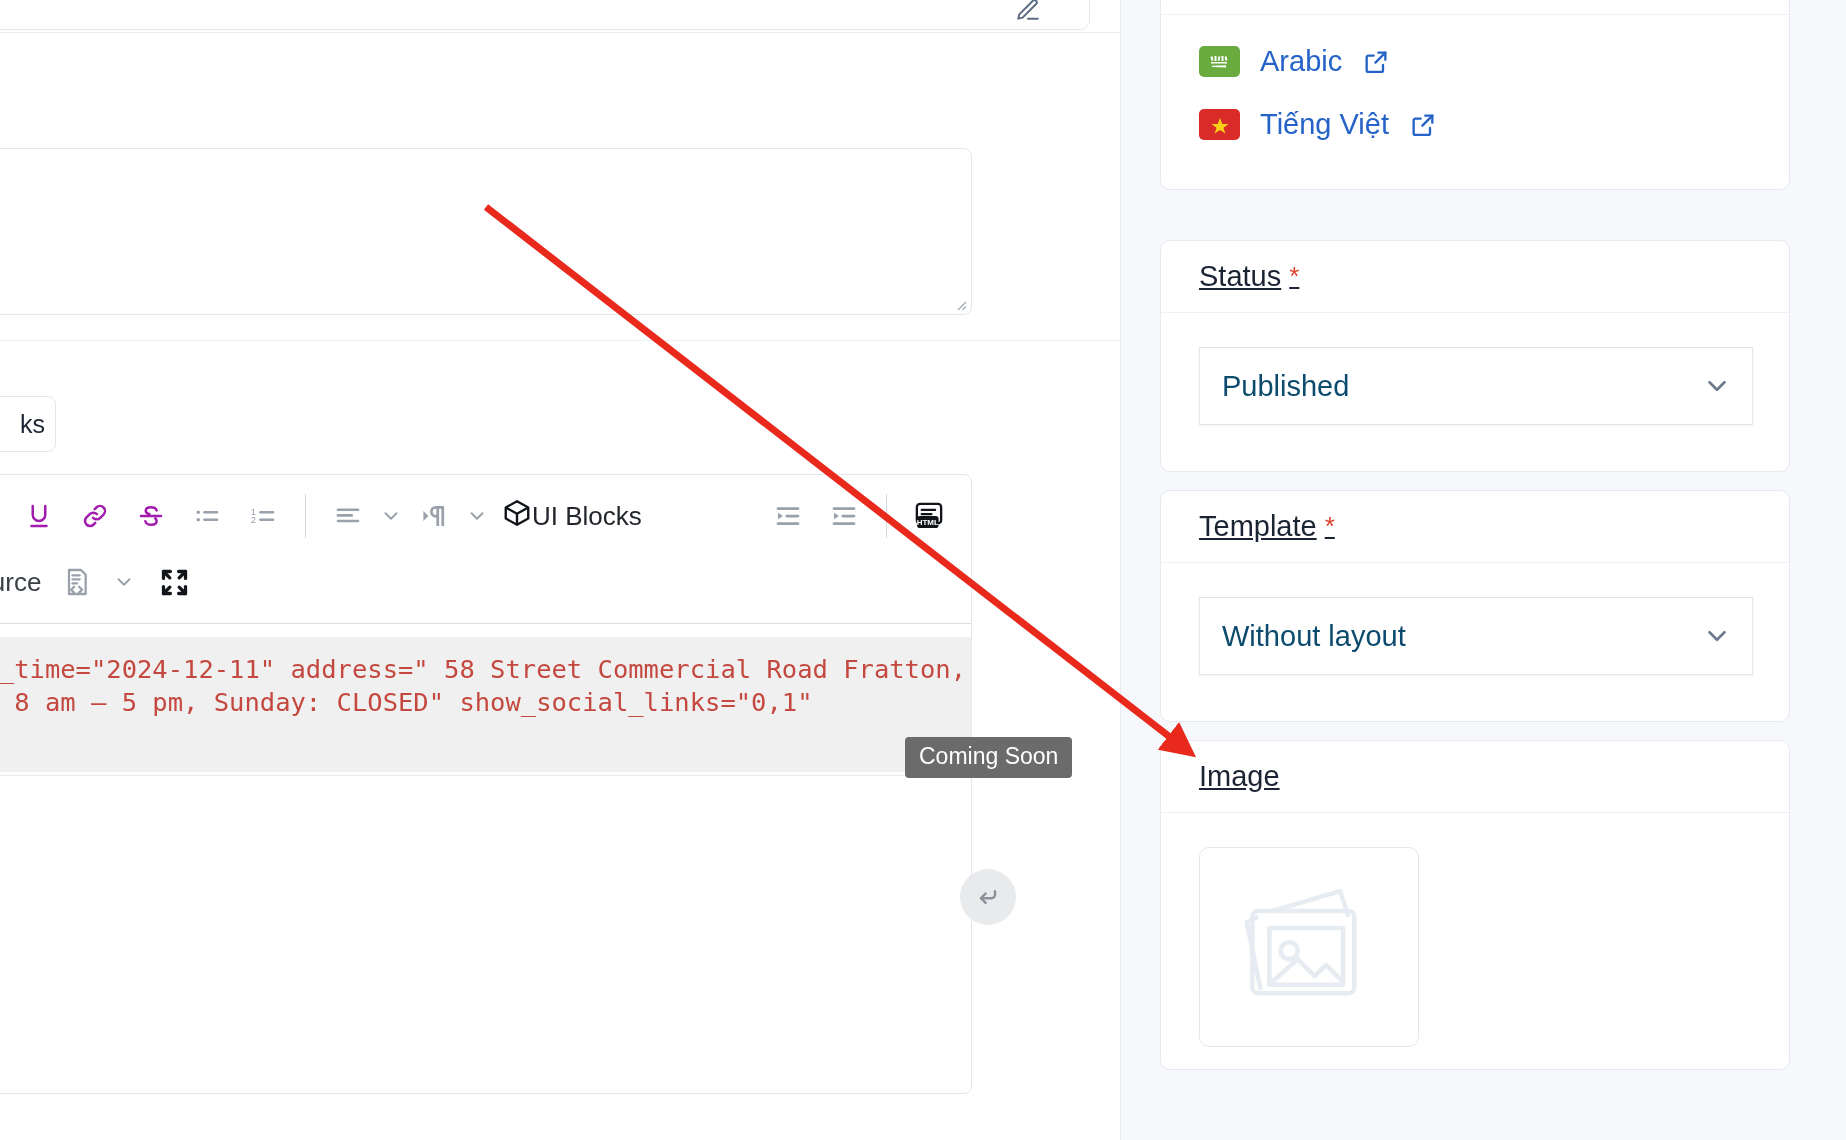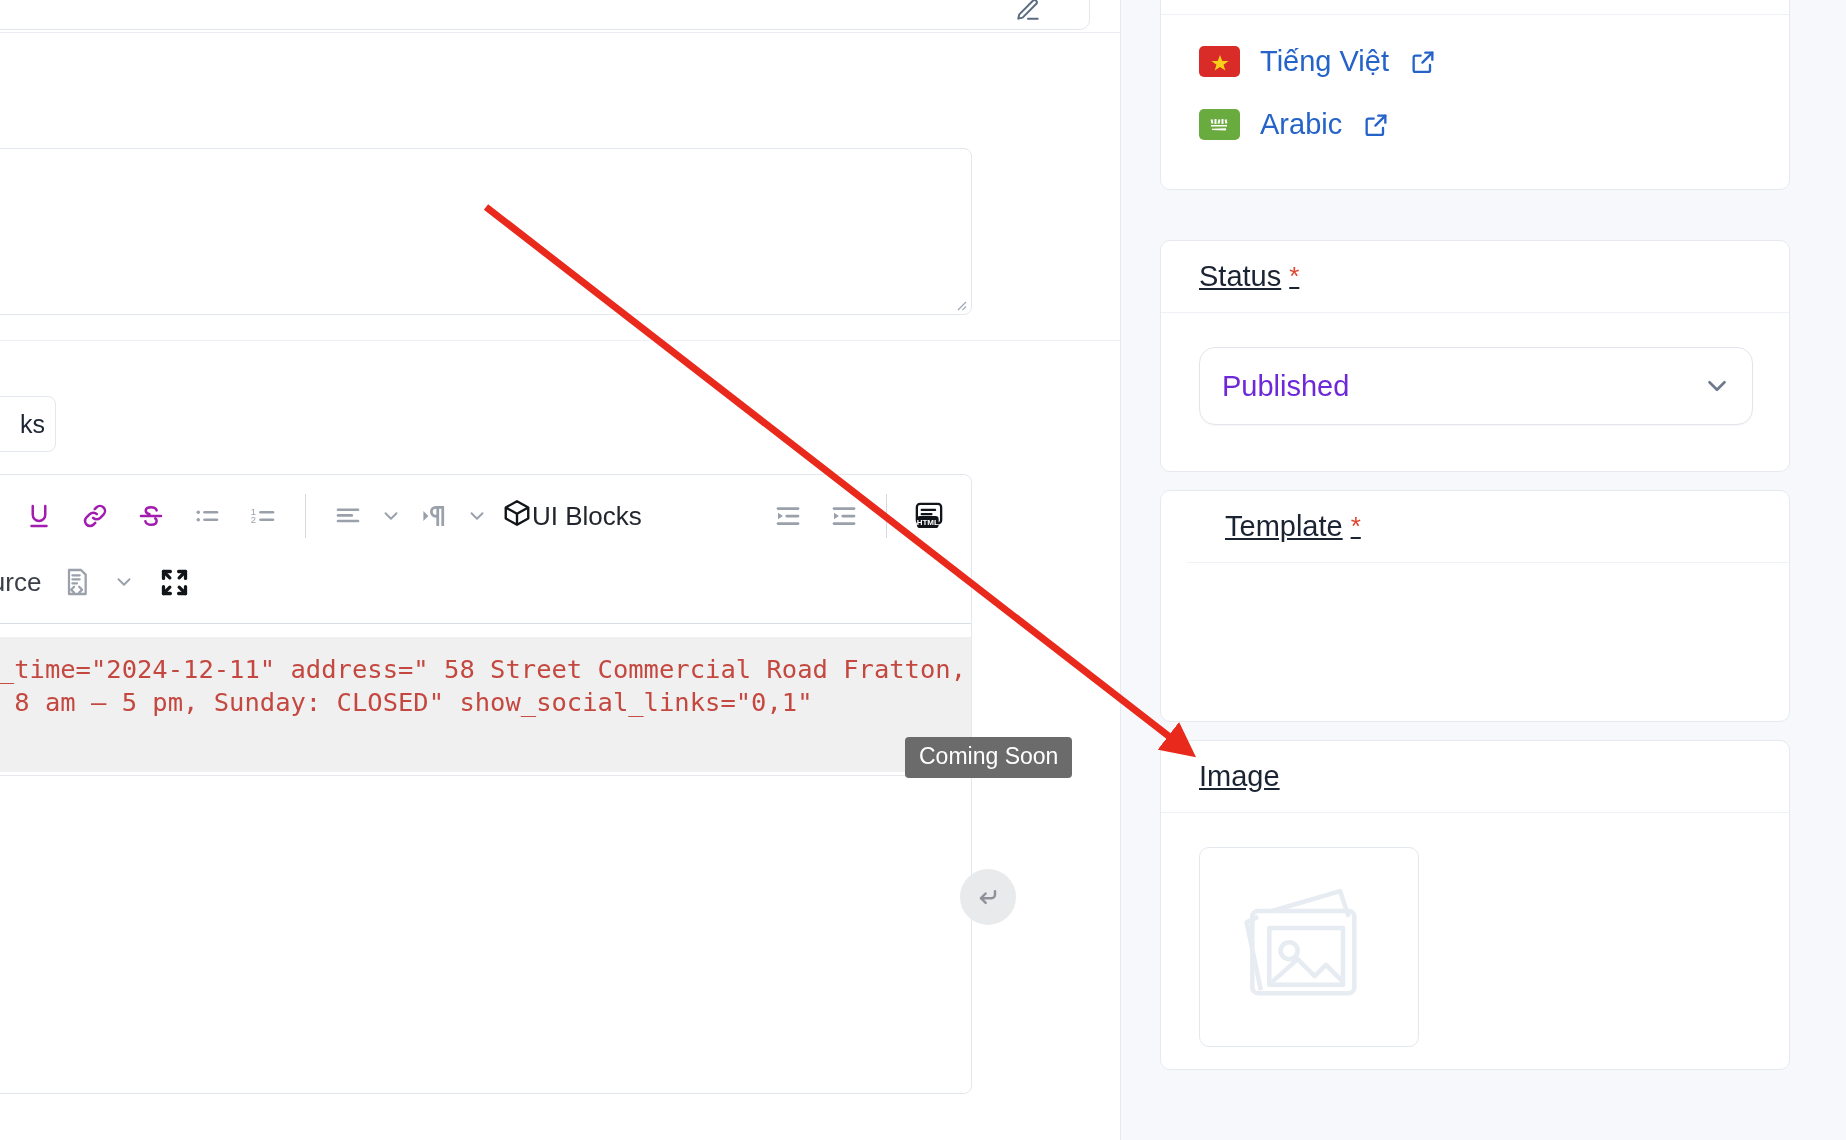--- a/index.html
+++ b/index.html
@@ -268,40 +268,40 @@
     color: #2563c9;
   }
   .ext-icon { color: #2563c9; display: flex; align-items: center; }
 
   
   .select-ctl {
     position: relative;
     width: 554px;
     height: 78px;
     border: 1px solid #e2e6ec;
-    border-radius: 16px;
+    border-radius: 0;
     background: #fff;
     display: flex;
     align-items: center;
     padding: 0 22px;
     font-size: 29px;
-    color: #6d28d9;
+    color: #0c4a6e;
     box-shadow: 0 1px 2px rgba(16,24,40,0.04);
     cursor: pointer;
   }
   .select-caret {
     position: absolute;
     right: 20px; top: 50%;
     transform: translateY(-50%);
     color: #6e7a8c;
     display: flex;
   }
 
   #panel-status { top: 240px; height: 232px; }
-  #panel-template { top: 490px; height: 232px; padding-left: 26px; }
+  #panel-template { top: 490px; height: 232px; }
   #panel-image { top: 740px; height: 330px; }
 
   
   .img-drop {
     width: 220px; height: 200px;
     border: 1px solid #e3e8ee;
     border-radius: 10px;
     display: flex; align-items: center; justify-content: center;
     color: #e8edf2;
     overflow: hidden;
@@ -526,36 +526,20 @@
     </div>
   </div>
 
   <div class="v-split"></div>
 
   <div class="right-col">
 
     <div class="panel" id="panel-lang">
       <div class="panel-head"></div>
       <div class="panel-body">
-
-        <div class="lang-row">
-          <span class="flag flag-vn">
-            <svg viewBox="0 0 30 22" width="30" height="22">
-              <polygon points="15,4 17.3,10 23.6,10 18.5,13.7 20.4,19.6 15,16 9.6,19.6 11.5,13.7 6.4,10 12.7,10" fill="#f7d117"></polygon>
-            </svg>
-          </span>
-          <span class="lang-name">Tiếng Việt</span>
-          <span class="ext-icon">
-            <svg viewBox="0 0 24 24" width="28" height="28" fill="none" stroke="currentColor" stroke-width="2" stroke-linecap="round" stroke-linejoin="round">
-              <path d="M14 4h6v6"></path>
-              <path d="M20 4l-8.5 8.5"></path>
-              <path d="M18 14.5V19a1.5 1.5 0 0 1-1.5 1.5h-11A1.5 1.5 0 0 1 4 19V8a1.5 1.5 0 0 1 1.5-1.5H10"></path>
-            </svg>
-          </span>
-        </div>
 
         <div class="lang-row">
           <span class="flag flag-sa">
             <svg viewBox="0 0 30 22" width="30" height="22">
               <g fill="#ffffff">
                 <rect x="6" y="5.5" width="2" height="4" transform="rotate(-14 7 7.5)"></rect>
                 <rect x="9.5" y="5" width="2" height="5"></rect>
                 <rect x="13" y="5.5" width="2" height="4.2" transform="rotate(12 14 7.6)"></rect>
                 <rect x="16.5" y="5" width="2" height="5"></rect>
                 <rect x="20" y="5.5" width="2" height="4" transform="rotate(-10 21 7.5)"></rect>
@@ -566,20 +550,36 @@
           </span>
           <span class="lang-name">Arabic</span>
           <span class="ext-icon">
             <svg viewBox="0 0 24 24" width="28" height="28" fill="none" stroke="currentColor" stroke-width="2" stroke-linecap="round" stroke-linejoin="round">
               <path d="M14 4h6v6"></path>
               <path d="M20 4l-8.5 8.5"></path>
               <path d="M18 14.5V19a1.5 1.5 0 0 1-1.5 1.5h-11A1.5 1.5 0 0 1 4 19V8a1.5 1.5 0 0 1 1.5-1.5H10"></path>
             </svg>
           </span>
         </div>
+
+        <div class="lang-row">
+          <span class="flag flag-vn">
+            <svg viewBox="0 0 30 22" width="30" height="22">
+              <polygon points="15,4 17.3,10 23.6,10 18.5,13.7 20.4,19.6 15,16 9.6,19.6 11.5,13.7 6.4,10 12.7,10" fill="#f7d117"></polygon>
+            </svg>
+          </span>
+          <span class="lang-name">Tiếng Việt</span>
+          <span class="ext-icon">
+            <svg viewBox="0 0 24 24" width="28" height="28" fill="none" stroke="currentColor" stroke-width="2" stroke-linecap="round" stroke-linejoin="round">
+              <path d="M14 4h6v6"></path>
+              <path d="M20 4l-8.5 8.5"></path>
+              <path d="M18 14.5V19a1.5 1.5 0 0 1-1.5 1.5h-11A1.5 1.5 0 0 1 4 19V8a1.5 1.5 0 0 1 1.5-1.5H10"></path>
+            </svg>
+          </span>
+        </div>
       </div>
     </div>
 
     <div class="panel" id="panel-status">
       <div class="panel-head">
         <span>Status</span>
         <span class="req-star">*</span>
       </div>
       <div class="panel-body">
         <div class="select-ctl">
@@ -590,20 +590,30 @@
             </svg>
           </span>
         </div>
       </div>
     </div>
 
     <div class="panel" id="panel-template">
       <div class="panel-head">
         <span>Template</span>
         <span class="req-star">*</span>
+      </div>
+      <div class="panel-body">
+        <div class="select-ctl">
+          <span>Without layout</span>
+          <span class="select-caret">
+            <svg viewBox="0 0 24 24" width="30" height="30" fill="none" stroke="currentColor" stroke-width="2.1" stroke-linecap="round" stroke-linejoin="round">
+              <polyline points="6 9 12 15 18 9"></polyline>
+            </svg>
+          </span>
+        </div>
       </div>
     </div>
 
     <div class="panel" id="panel-image">
       <div class="panel-head">
         <span>Image</span>
       </div>
       <div class="panel-body">
         <div class="img-drop">
           <span>

